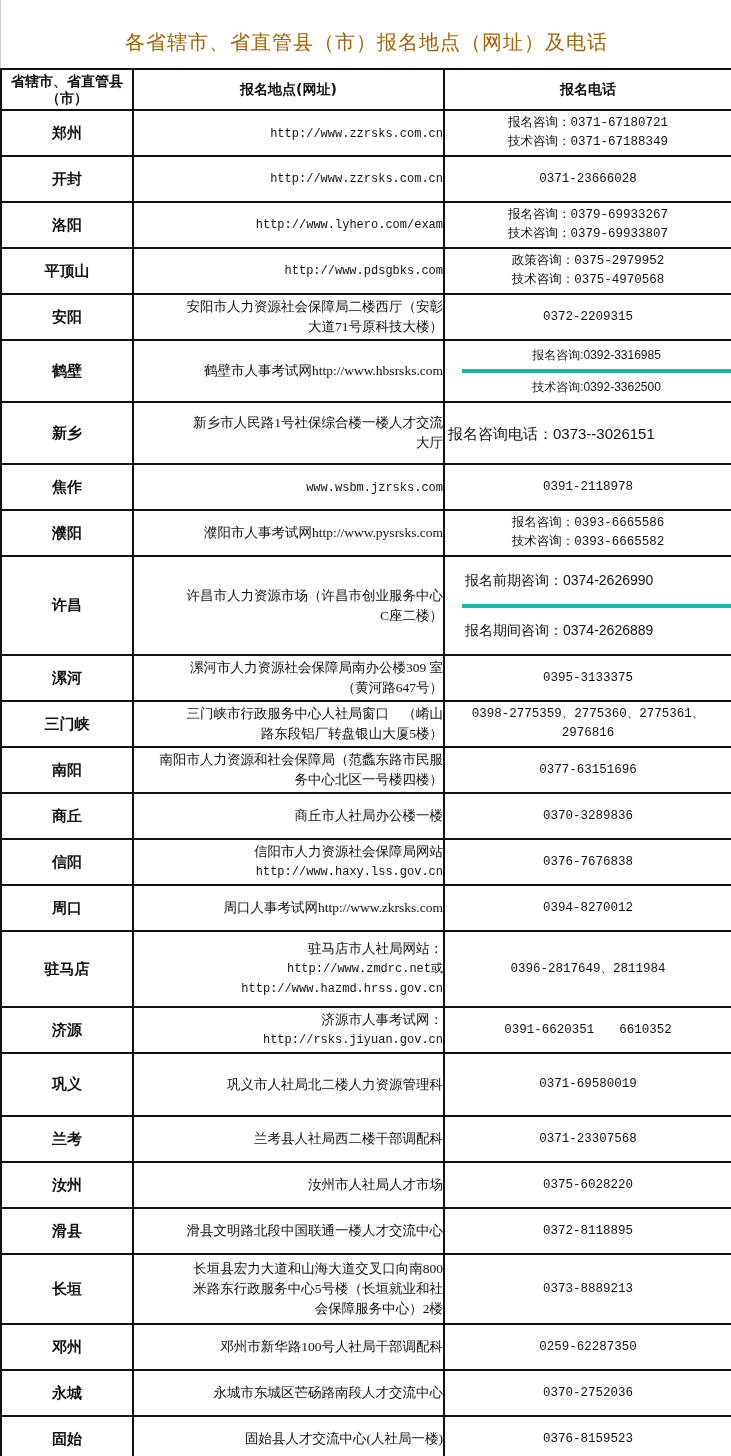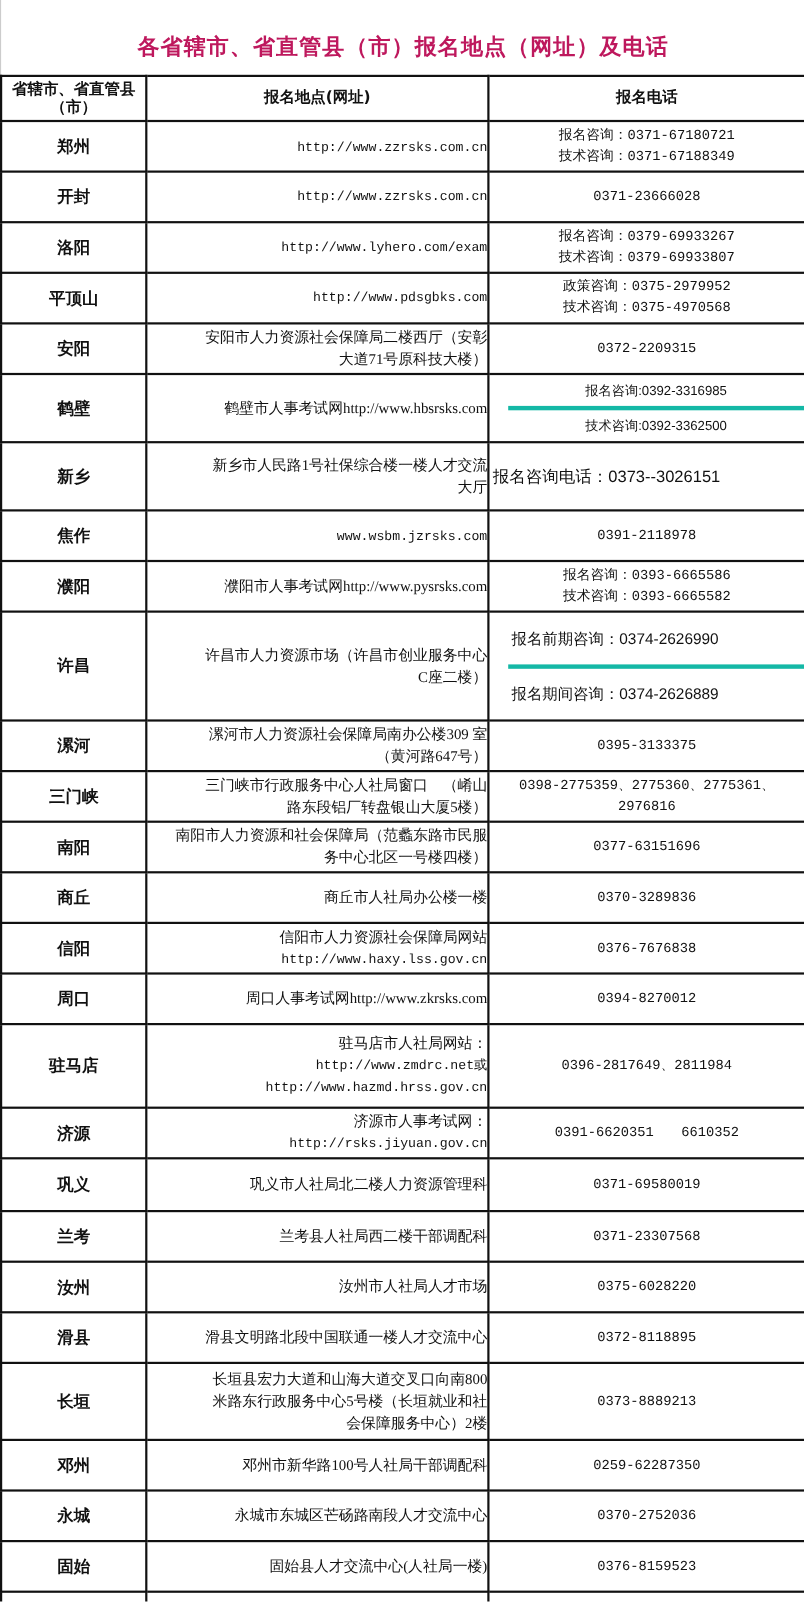--- a/index.html
+++ b/index.html
@@ -1,20 +1,20 @@
 <!DOCTYPE html>
 <html><head>
 <meta charset="utf-8">
 <style>
   html, body { margin: 0; padding: 0; background: #ffffff; }
   body { width: 731px; height: 1456px; overflow: hidden; position: relative; font-family: "DejaVu Sans", sans-serif; color: #111; }
   .title {
     position: absolute; left: 0; top: 0; width: 731px; height: 85px;
     display: flex; align-items: center; justify-content: center;
-    font-size: 20px; font-weight: bold; letter-spacing: 1px; color: #be185d;
+    font-size: 20px; font-weight: normal; letter-spacing: 1px; color: #a16207;
     border-left: 1px solid #ccc;
   }
   table {
     position: absolute; left: 0; top: 68px;
     border-collapse: collapse; table-layout: fixed; width: 731px;
   }
   td, th {
     border: 2px solid #111; padding: 0 3px; vertical-align: middle;
     overflow: hidden;
   }
@@ -214,21 +214,21 @@
       <tr style="height: 46px;">
         <td class="city">济源</td>
         <td class="addr">
           <span style="display: block;">济源市人事考试网：</span>
           <span class="mono" style="display: block;">http://rsks.jiyuan.gov.cn</span>
         </td>
         <td class="phone">
           <span class="line">0391-6620351　　6610352</span>
         </td>
       </tr>
-      <tr style="height: 48px;">
+      <tr style="height: 63px;">
         <td class="city">巩义</td>
         <td class="addr"><span>巩义市人社局北二楼人力资源管理科</span></td>
         <td class="phone">
           <span class="line">0371-69580019</span>
         </td>
       </tr>
       <tr style="height: 46px;">
         <td class="city">兰考</td>
         <td class="addr"><span>兰考县人社局西二楼干部调配科</span></td>
         <td class="phone">

